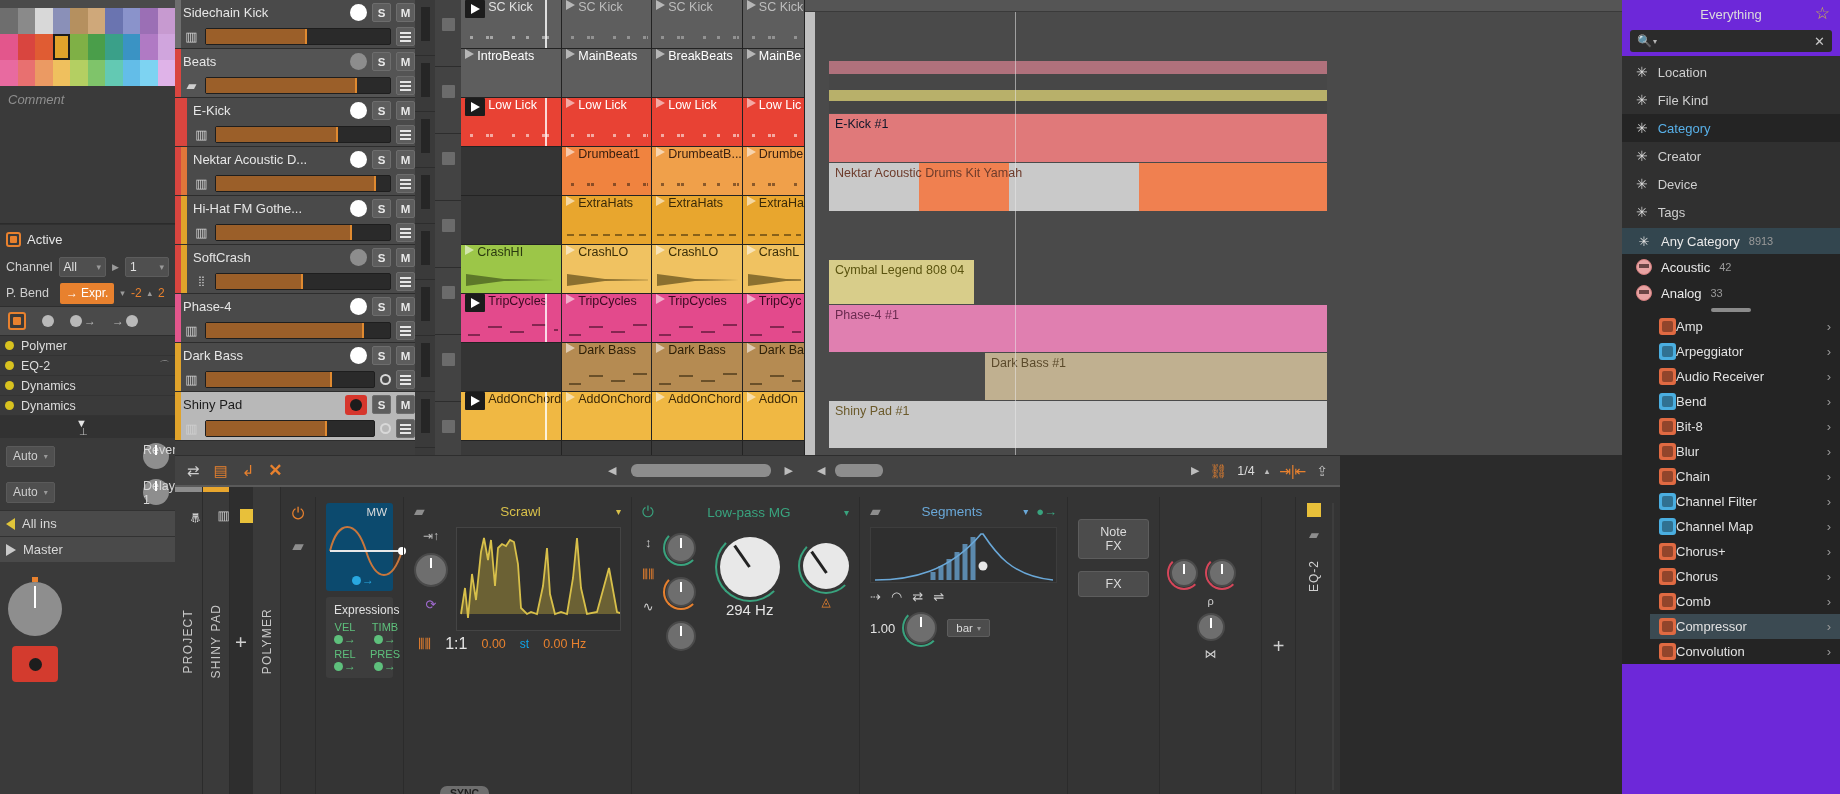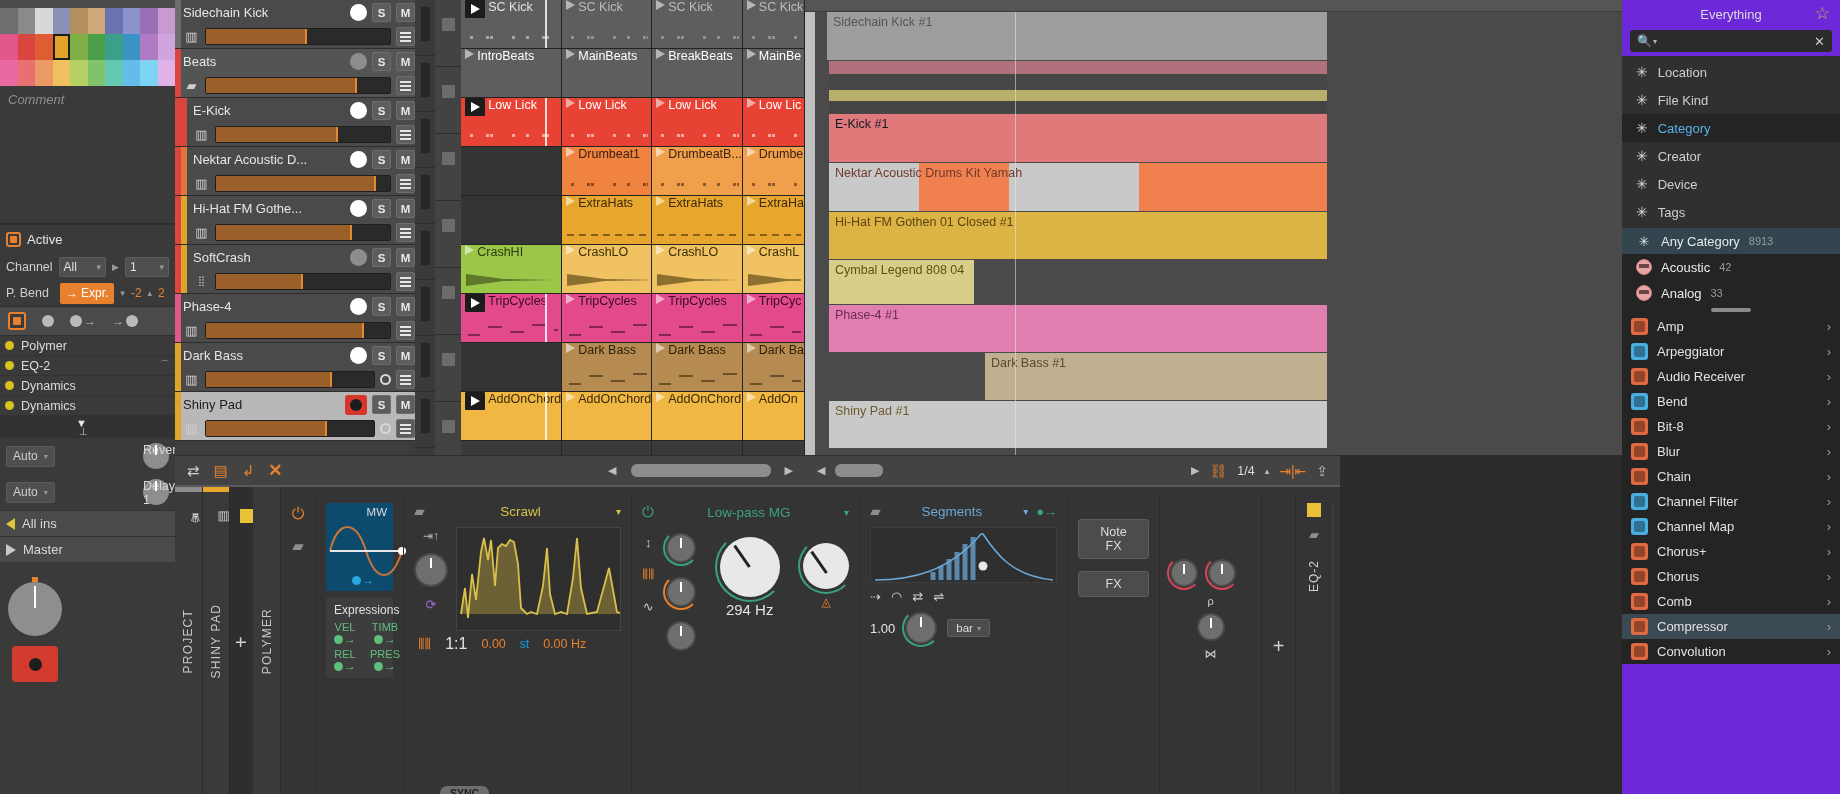--- a/index.html
+++ b/index.html
@@ -124,21 +124,21 @@
   .brw-fil.sel { background:#242424; color:#58b0e8;}
   .brw-fil .ast { color:#d6d6d6; font-size:14px;}
   .brw-cat { background:#242424; }
   .cat-row { height:26px; display:flex; align-items:center; gap:9px; padding:0 14px; font-size:13px;}
   .cat-row.sel { background:#33464f; }
   .cat-count { color:#9a9a9a; font-size:11px;}
   .cat-ico { width:16px;height:16px;border-radius:50%;background:#e8a3a3;border:1px solid #d07c7c;flex:0 0 16px;position:relative;overflow:hidden;}
   .cat-ico::after{content:"";position:absolute;left:2px;right:2px;top:4px;height:4px;background:#6b4545;}
   .brw-handle { height:8px; background:#242424; display:flex;align-items:center;justify-content:center;}
   .brw-handle i { width:40px;height:4px;background:#8b8b8b;border-radius:2px;display:block;}
-  .dev-row { height:25px; display:flex; align-items:center; gap:9px; padding:0 9px; font-size:13px; color:#e2e2e2; position:relative;}
+  .dev-row { height:25px; display:flex; align-items:center; padding:0 9px; font-size:13px; color:#e2e2e2; position:relative;margin-left:28px;}
   .dev-row.sel { background:#3b4a52; }
   .dev-ico { width:17px;height:17px;border-radius:3px;flex:0 0 17px;position:relative;}
   .dev-ico.o{background:#e06a42;}
   .dev-ico.b{background:#4aaee0;}
   .dev-ico::before{content:"";position:absolute;left:3px;top:3px;width:11px;height:11px;background:rgba(0,0,0,.35);border-radius:2px;}
   .dev-chev { margin-left:auto; color:#9a9a9a; font-size:13px;}
   .brw-list { background:#242424; overflow:hidden; }
 </style>
 </head>
 <body>
@@ -911,28 +911,26 @@
             <span class="clip-label" style="color:#3a2808">AddOn</span>
           </div>
         </div>
       </div>
   </div>
 
   <div class="arranger">
     <div class="arr-ruler"></div>
     <div style="position:absolute;left:0;top:12px;bottom:0;width:10px;background:#c0c0c0"></div>
     <div class="arr-tracks" id="arrTracks" style="position: absolute; inset: 12px 14px 0px 10px; overflow: hidden;">
-        <div class="arr-clip" style="left: 12px; top: 0px; width: 500px; height: 48px; background: rgb(158, 158, 158); color: rgb(85, 85, 85);"><span style="position: relative; z-index: 2;">Sidechain Kick #1</span></div>
         <div class="arr-clip" style="left: 14px; top: 49px; width: 498px; height: 13px; background: rgb(176, 113, 124); color: rgb(51, 51, 51);"></div>
         <div class="arr-clip" style="left: 14px; top: 62px; width: 498px; height: 16px; background: rgb(71, 71, 71); color: rgb(51, 51, 51);"></div>
         <div class="arr-clip" style="left: 14px; top: 78px; width: 498px; height: 11px; background: rgb(184, 176, 106); color: rgb(51, 51, 51);"></div>
         <div class="arr-clip" style="left: 14px; top: 89px; width: 498px; height: 12px; background: rgb(68, 68, 68); color: rgb(51, 51, 51);"></div>
         <div class="arr-clip" style="left: 14px; top: 102px; width: 498px; height: 48px; background: rgb(224, 121, 122); color: #0f172a;"><span style="position: relative; z-index: 2;">E-Kick #1</span></div>
         <div class="arr-clip" style="left: 14px; top: 151px; width: 498px; height: 48px; background: rgb(201, 201, 201); color: rgb(109, 59, 43);"><i style="position: absolute; top: 0px; bottom: 0px; left: 90px; width: 90px; background: rgb(240, 128, 80);"></i><i style="position: absolute; top: 0px; bottom: 0px; left: 310px; width: 205px; background: rgb(240, 128, 80);"></i><span style="position: relative; z-index: 2;">Nektar Acoustic Drums Kit Yamah</span></div>
-        <div class="arr-clip" style="left: 14px; top: 200px; width: 498px; height: 47px; background: rgb(220, 180, 69); color: rgb(91, 68, 16);"><span style="position: relative; z-index: 2;">Hi-Hat FM Gothen 01 Closed #1</span></div>
         <div class="arr-clip" style="left: 14px; top: 248px; width: 145px; height: 44px; background: rgb(216, 205, 138); color: rgb(91, 84, 16);"><span style="position: relative; z-index: 2;">Cymbal Legend 808 04</span></div>
         <div class="arr-clip" style="left: 14px; top: 293px; width: 498px; height: 47px; background: rgb(224, 127, 176); color: rgb(107, 43, 80);"><span style="position: relative; z-index: 2;">Phase-4 #1</span></div>
         <div class="arr-clip" style="left: 170px; top: 341px; width: 342px; height: 47px; background: rgb(192, 176, 144); color: rgb(91, 74, 43);"><span style="position: relative; z-index: 2;">Dark Bass #1</span></div>
         <div class="arr-clip" style="left: 14px; top: 389px; width: 498px; height: 47px; background: rgb(201, 201, 201); color: rgb(107, 90, 43);"><span style="position: relative; z-index: 2;">Shiny Pad #1</span></div>
         <i style="position: absolute; top: 0px; bottom: 0px; left: 200px; width: 1px; background: rgb(232, 232, 232); opacity: 0.55; z-index: 5;"></i>
       </div>
     <div class="arr-scroll">
         <div class="arr-thumb"></div>
       </div>
     <div style="position:absolute;right:4px;bottom:28px;width:11px;height:11px;color:#cfcfcf;font-size:11px;text-align:center">▼</div>

